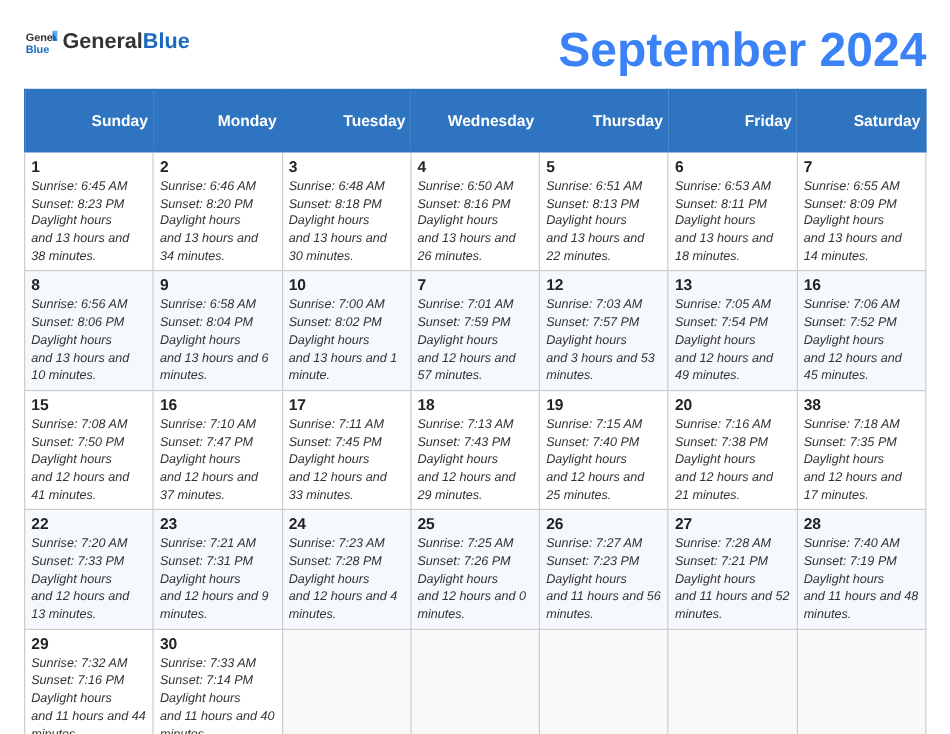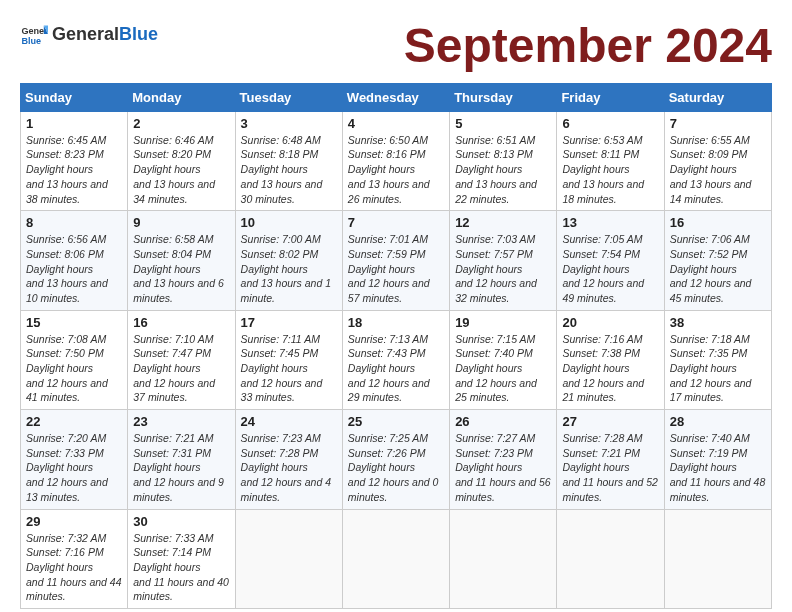--- a/index.html
+++ b/index.html
@@ -34,39 +34,39 @@
       line-height: 1;
     }
     .logo-icon {
       width: 28px;
       height: 28px;
     }
     .title-block {
       text-align: right;
     }
     .month-title {
-      font-size: 48px;
+      font-size: 40px;
       font-weight: bold;
-      color: #7f1d1d;
+      color: #3b82f6;
       line-height: 1.1;
     }
     .subtitle {
       font-size: 15px;
       color: #555;
     }
     .calendar {
       width: 100%;
       border-collapse: collapse;
       font-size: 11px;
     }
     .calendar th {
       background-color: #2e74c0;
       color: #fff;
-      padding: 6px 4px;
-      text-align: left;
+      padding: 18px 4px;
+      text-align: right;
       font-size: 13px;
       font-weight: bold;
       border: 1px solid #2e74c0;
     }
     .calendar td {
       border: 1px solid #ccc;
       vertical-align: top;
       padding: 4px 5px;
       width: 107px;
       min-height: 80px;
@@ -229,21 +229,21 @@
             <span>Daylight hours</span><br>
             <span>and 12 hours and 57 minutes.</span>
           </div>
         </td>
         <td>
           <span class="day-number">12</span>
           <div class="day-info">
             <span>Sunrise: 7:03 AM</span><br>
             <span>Sunset: 7:57 PM</span><br>
             <span>Daylight hours</span><br>
-            <span>and 12 hours and 32 minutes.</span>
+            <span>and 3 hours and 53 minutes.</span>
           </div>
         </td>
         <td>
           <span class="day-number">13</span>
           <div class="day-info">
             <span>Sunrise: 7:05 AM</span><br>
             <span>Sunset: 7:54 PM</span><br>
             <span>Daylight hours</span><br>
             <span>and 12 hours and 49 minutes.</span>
           </div>

